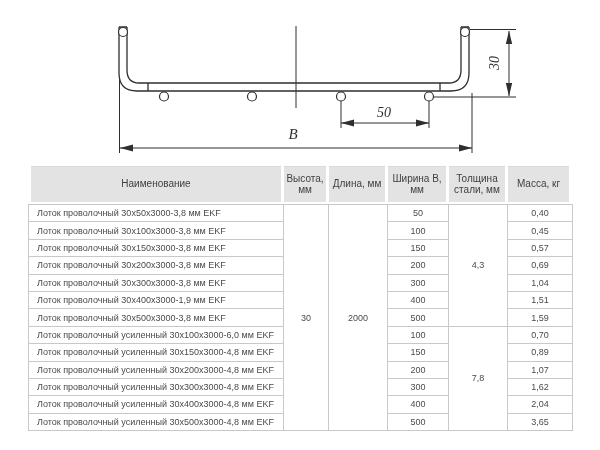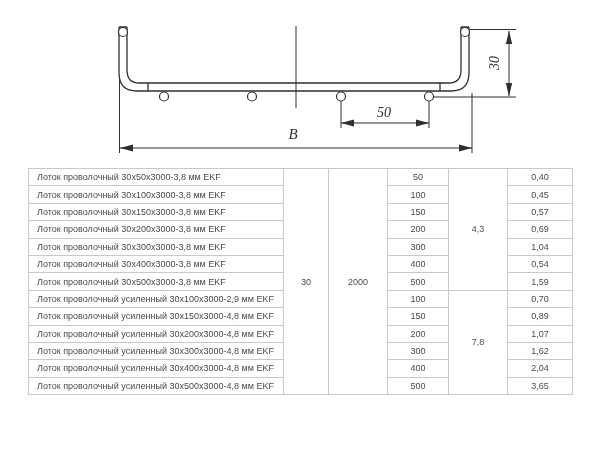--- a/index.html
+++ b/index.html
@@ -83,20 +83,40 @@
 
   <g>
     <path d="M509,31 V96" stroke="#2f2f2f" stroke-width="1"></path>
     <polygon points="509,31 505.8,44 512.2,44" fill="#2f2f2f"></polygon>
     <polygon points="509,96 505.8,83 512.2,83" fill="#2f2f2f"></polygon>
     <text class="dim-label" x="0" y="0" font-size="14" text-anchor="middle" transform="translate(499 63) rotate(-90)">30</text>
   </g>
 </svg>
 
 <div class="table-wrap">
+  <table class="hdr-table">
+    <colgroup>
+      <col style="width:250px">
+        <col style="width:42px">
+        <col style="width:56px">
+      <col style="width:58px">
+        <col style="width:56px">
+        <col style="width:61px">
+    </colgroup>
+    <tbody>
+        <tr>
+      <th>Наименование</th>
+      <th>Высота, мм</th>
+      <th>Длина, мм</th>
+      <th>Ширина В, мм</th>
+      <th>Толщина стали, мм</th>
+      <th>Масса, кг</th>
+    </tr>
+  </tbody>
+    </table>
 
   <table class="body-table">
     <colgroup>
       <col style="width:255px">
         <col style="width:45px">
         <col style="width:59px">
       <col style="width:61px">
         <col style="width:59px">
         <col style="width:65px">
     </colgroup>
@@ -123,31 +143,31 @@
           <td class="name">Лоток проволочный 30х200х3000-3,8 мм EKF</td>
           <td class="num">200</td>
           <td class="num">0,69</td>
         </tr>
         <tr>
           <td class="name">Лоток проволочный 30х300х3000-3,8 мм EKF</td>
           <td class="num">300</td>
           <td class="num">1,04</td>
         </tr>
         <tr>
-          <td class="name">Лоток проволочный 30х400х3000-3,8 мм EKF</td>
+          <td class="name">Лоток проволочный 30х400х3000-1,9 мм EKF</td>
           <td class="num">400</td>
-          <td class="num">0,54</td>
+          <td class="num">1,51</td>
         </tr>
         <tr>
           <td class="name">Лоток проволочный 30х500х3000-3,8 мм EKF</td>
           <td class="num">500</td>
           <td class="num">1,59</td>
         </tr>
         <tr>
-          <td class="name">Лоток проволочный усиленный 30х100х3000-2,9 мм EKF</td>
+          <td class="name">Лоток проволочный усиленный 30х100х3000-6,0 мм EKF</td>
           <td class="num">100</td>
           <td class="num" rowspan="6">7,8</td>
           <td class="num">0,70</td>
         </tr>
         <tr>
           <td class="name">Лоток проволочный усиленный 30х150х3000-4,8 мм EKF</td>
           <td class="num">150</td>
           <td class="num">0,89</td>
         </tr>
         <tr>

